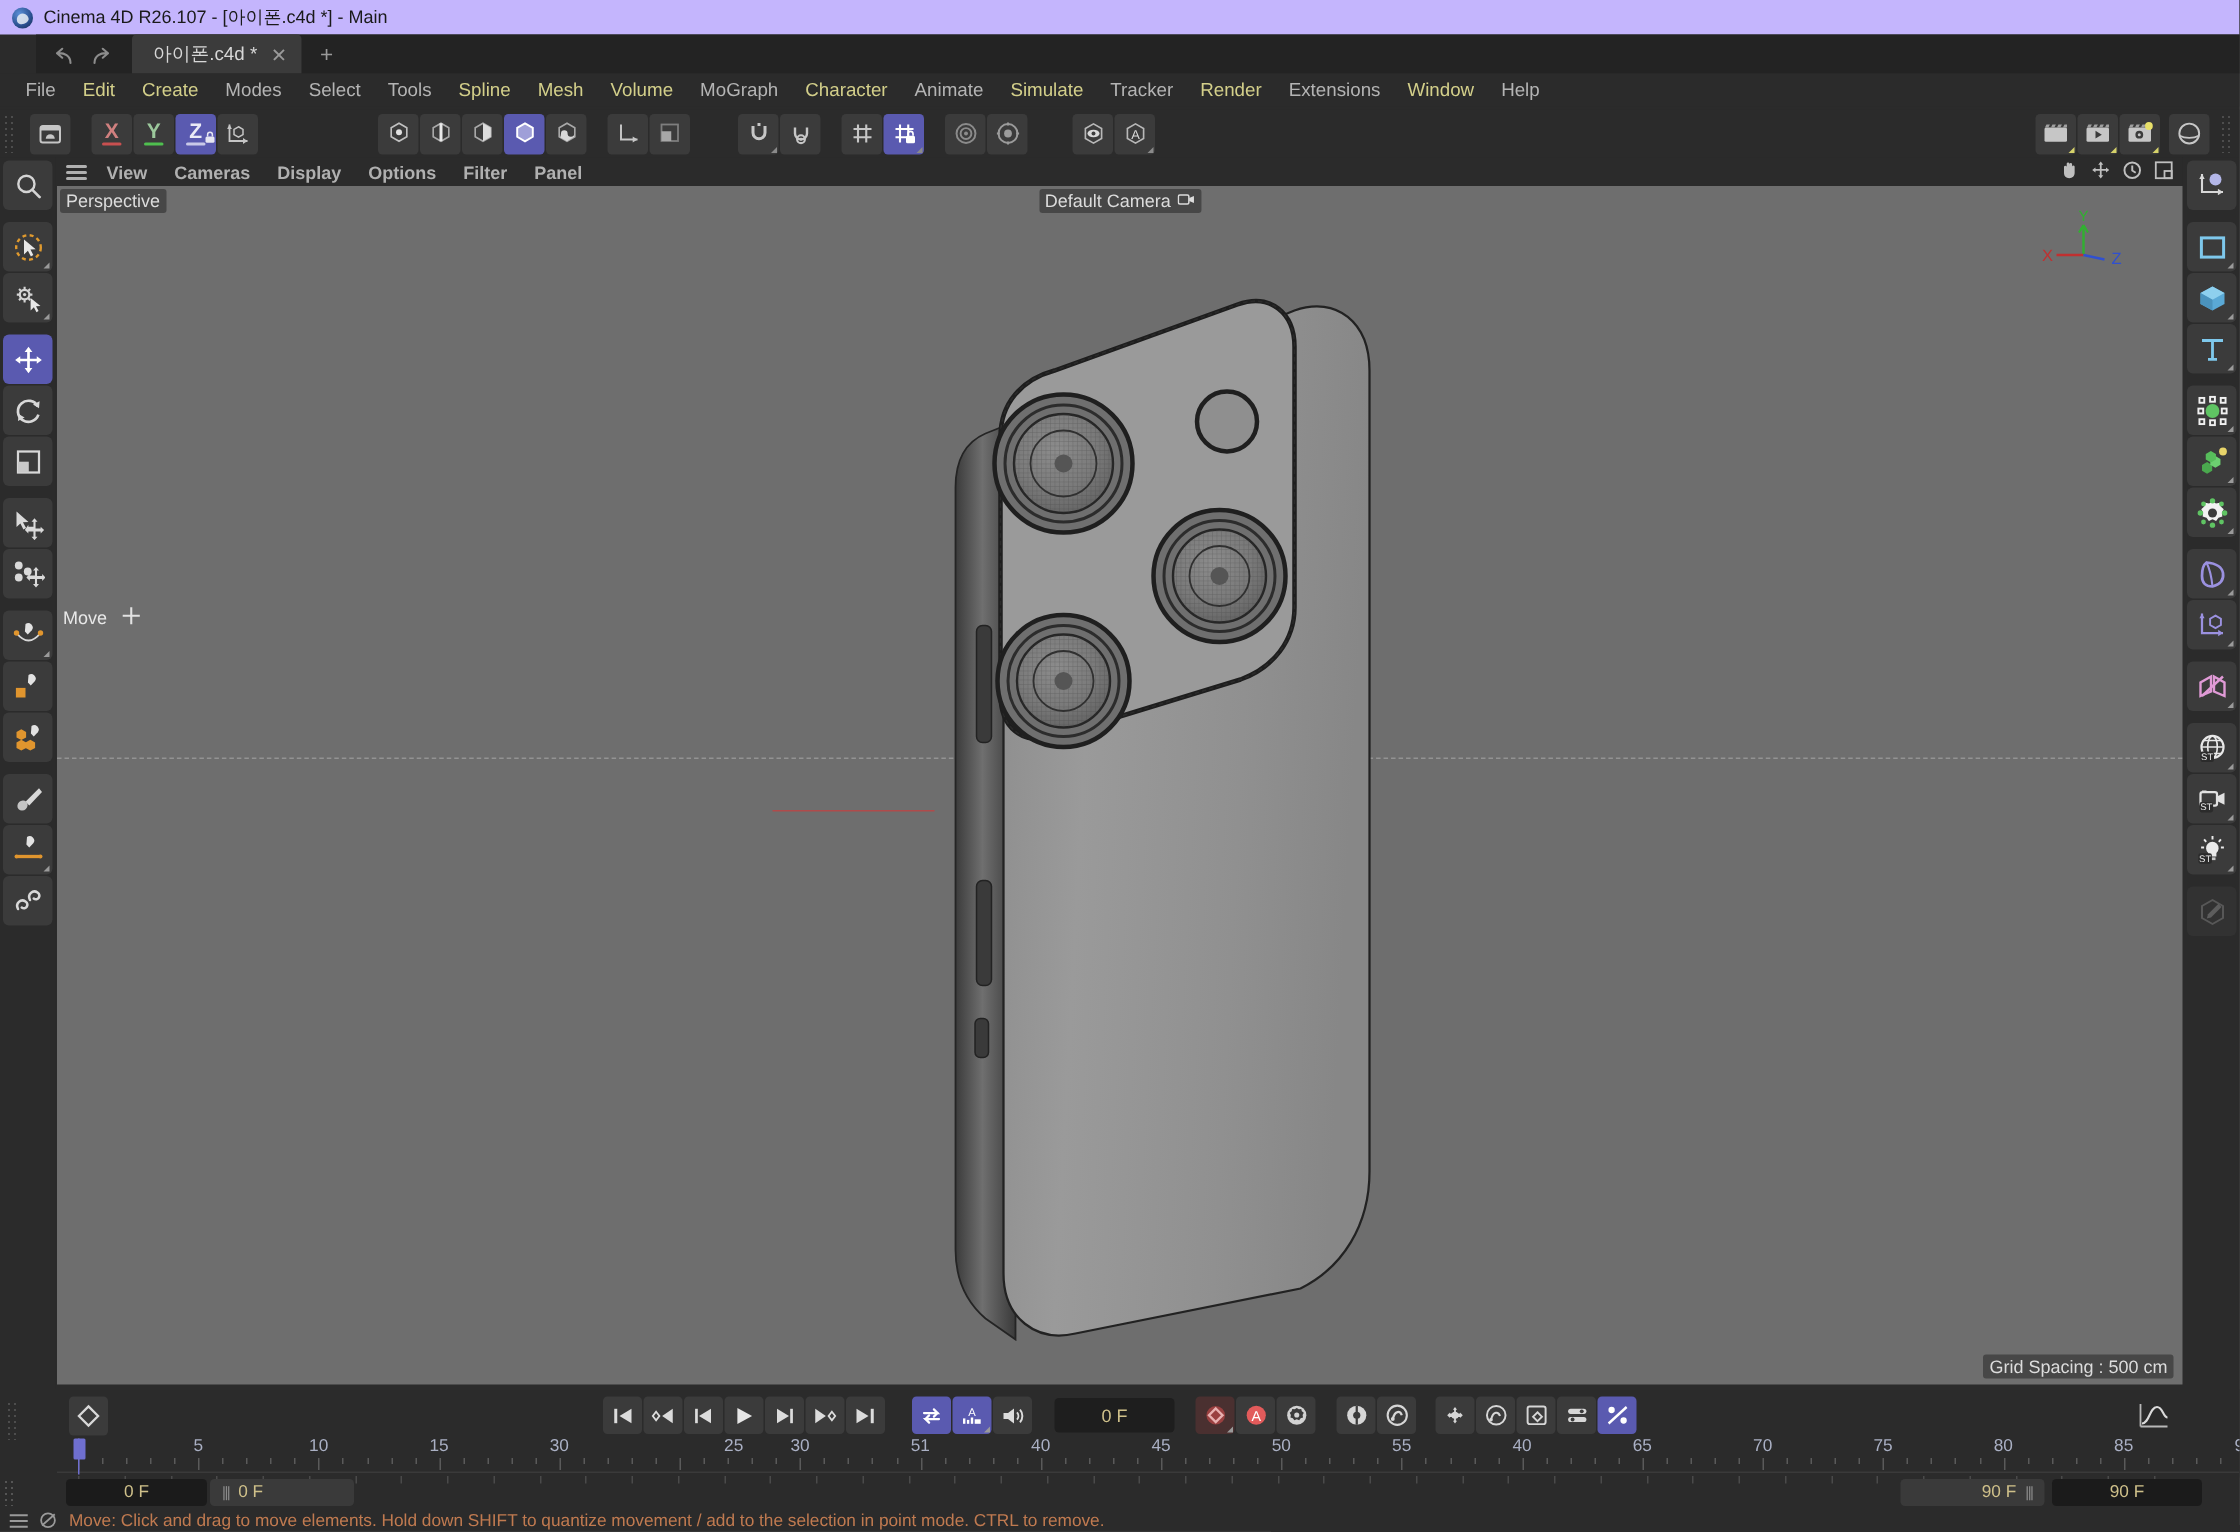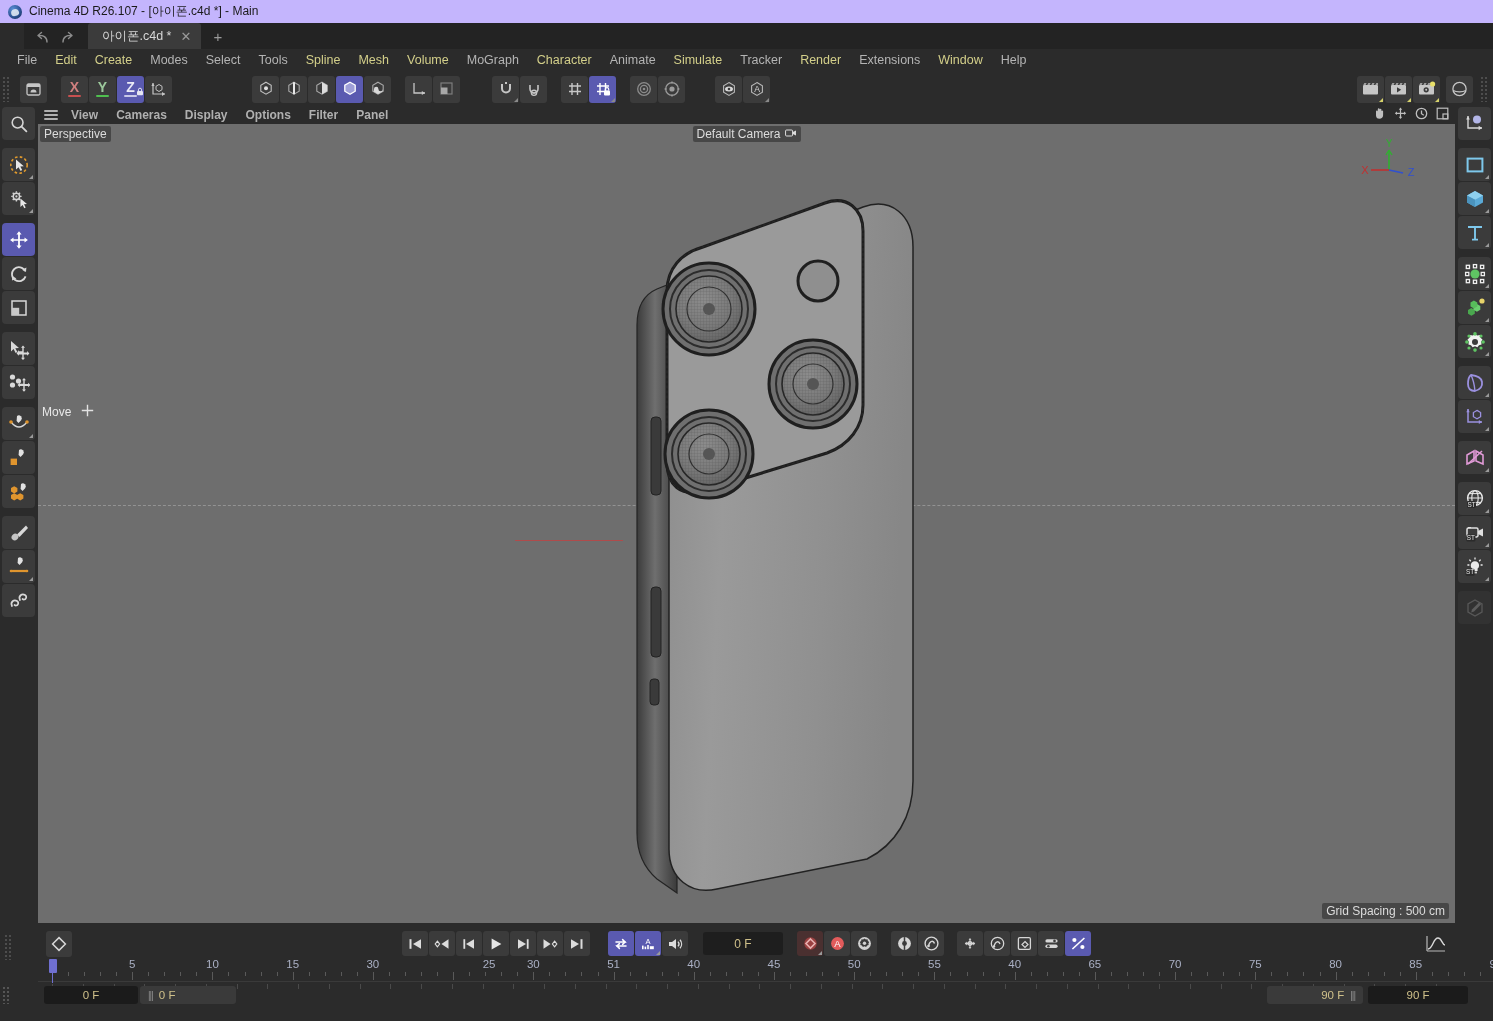--- a/index.html
+++ b/index.html
@@ -1179,14 +1179,28 @@
       <span class="fb-handle">|||</span>
       <span>0 F</span>
     </div>
     <div class="fb-field fb-grey" style="right:130px; top:2px; width:96px; justify-content:flex-end; padding-right:8px; gap:6px;">
       <span>90 F</span>
       <span class="fb-handle">|||</span>
     </div>
     <div class="fb-field fb-dark" style="right:25px; top:2px; width:100px;">90 F</div>
   </div>
 
+  <div class="statusbar">
+    <span class="sb-ic">
+      <svg width="13" height="10" viewBox="0 0 13 10">
+          <path d="M0.5 1.2 H12.5 M0.5 5 H12.5 M0.5 8.8 H12.5" stroke="#9a9a9a" stroke-width="1.4"></path>
+        </svg>
+    </span>
+    <span class="sb-ic">
+      <svg width="13" height="11" viewBox="0 0 13 11">
+          <circle cx="6" cy="5.5" r="4.6" fill="none" stroke="#9a9a9a" stroke-width="1.2"></circle>
+          <path d="M2 9 L10.5 1.5" stroke="#9a9a9a" stroke-width="1.2"></path>
+        </svg>
+    </span>
+    <span>Move: Click and drag to move elements. Hold down SHIFT to quantize movement / add to the selection in point mode. CTRL to remove.</span>
+  </div>
 
 </div>
 
 </body></html>

